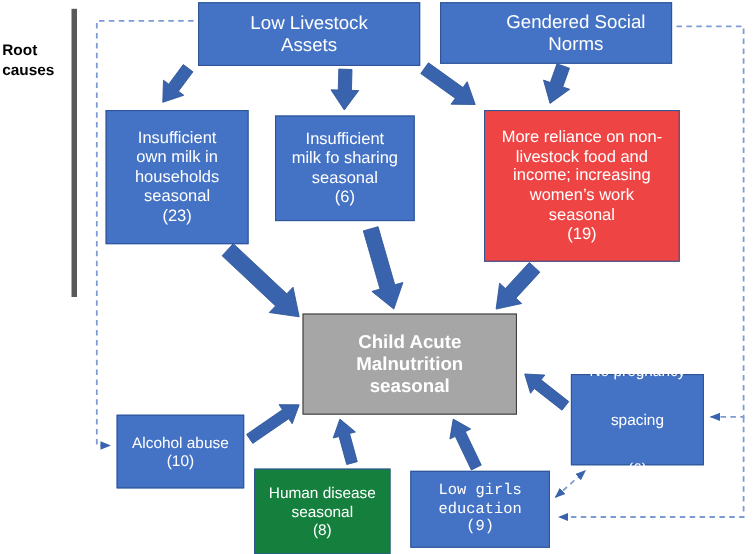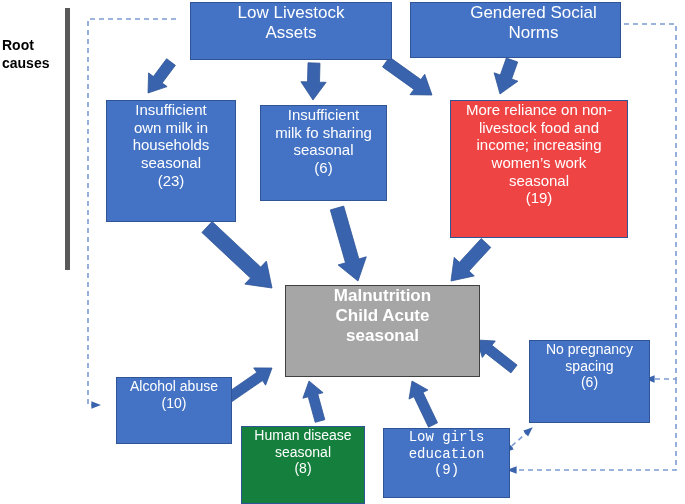--- a/index.html
+++ b/index.html
@@ -22,28 +22,27 @@
     width: 685px;
     height: 504px;
     pointer-events: none;
   }
   .node {
     position: absolute;
     box-sizing: border-box;
     display: flex;
     flex-direction: column;
     align-items: center;
-    justify-content: flex-start;
+    justify-content: center;
     text-align: center;
     color: #ffffff;
     background: #4472C4;
     border: 1px solid #2F5597;
     line-height: 1.18;
     z-index: 3;
-    margin-left: 10px;
   }
   .node .ln { display: block; white-space: nowrap; }
   .node .ital { }
   .node.center {
     background: #A6A6A6;
     border: 1px solid #404040;
     font-weight: bold;
   }
   .rootbar {
     position: absolute;
@@ -118,38 +117,38 @@
       </div>
       <div class="node" style="left: 440px; top: 100px; width: 178px; height: 138px; font-size: 15px; background: #ef4444; border-color: rgb(47, 85, 151);">
         <span class="ln">More reliance on non-</span>
         <span class="ln">livestock food and</span>
         <span class="ln">income; increasing</span>
         <span class="ln">women’s work</span>
         <span class="ln ital">seasonal</span>
         <span class="ln">(19)</span>
       </div>
       <div class="node center" style="left: 275px; top: 285px; width: 195px; height: 92px; font-size: 17px; background: rgb(166, 166, 166); border-color: rgb(64, 64, 64);">
+        <span class="ln">Child Acute</span>
         <span class="ln">Malnutrition</span>
-        <span class="ln">Child Acute</span>
         <span class="ln ital">seasonal</span>
       </div>
       <div class="node" style="left: 106px; top: 377px; width: 116px; height: 67px; font-size: 14px; background: rgb(68, 114, 196); border-color: rgb(47, 85, 151);">
         <span class="ln">Alcohol abuse</span>
         <span class="ln">(10)</span>
       </div>
       <div class="node" style="left: 231px; top: 426px; width: 124px; height: 78px; font-size: 14px; background: #15803d; border-color: rgb(47, 85, 151);">
         <span class="ln">Human disease</span>
         <span class="ln ital">seasonal</span>
         <span class="ln">(8)</span>
       </div>
       <div class="node" style="left: 373px; top: 428px; width: 127px; height: 70px; font-size: 14px; background: rgb(68, 114, 196); border-color: rgb(47, 85, 151); font-family: Liberation Mono, monospace;">
         <span class="ln">Low girls</span>
         <span class="ln">education</span>
         <span class="ln">(9)</span>
       </div>
-      <div class="node" style="left: 519px; top: 340px; width: 121px; height: 83px; font-size: 14px; background: rgb(68, 114, 196); border-color: rgb(47, 85, 151);">
+      <div class="node" style="left: 519px; top: 340px; width: 121px; height: 83px; font-size: 14px; background: rgb(68, 114, 196); border-color: rgb(47, 85, 151); gap: 28px;">
         <span class="ln">No pregnancy</span>
         <span class="ln">spacing</span>
         <span class="ln">(6)</span>
       </div>
     </div>
 
 </div>
 
 </body></html>

